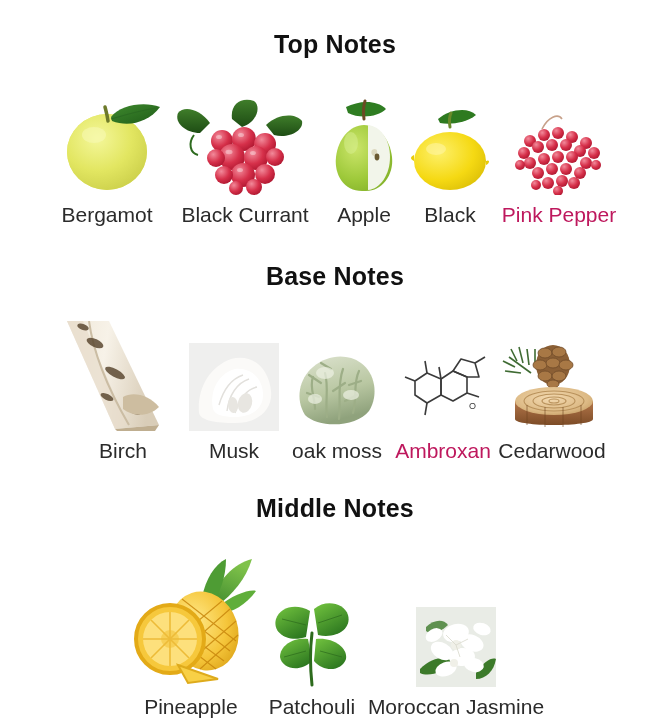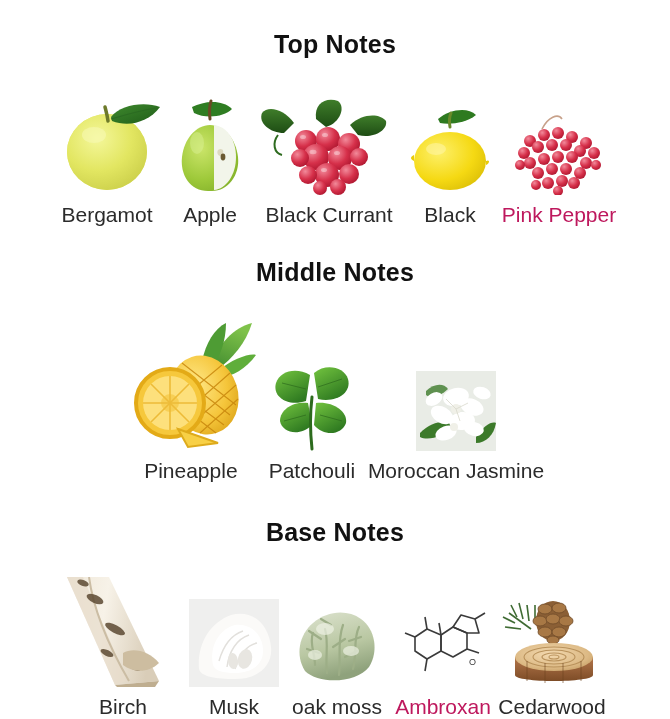--- a/index.html
+++ b/index.html
@@ -14,20 +14,21 @@
     font-family: "Liberation Sans", sans-serif;
     color: #1a1a1a;
     overflow: hidden;
   }
   .pyramid {
     width: 670px;
     height: 524px;
     display: flex;
     flex-direction: column;
     padding-top: 30px;
+    align-items: center;
   }
   .section {
     display: flex;
     flex-direction: column;
     align-items: center;
   }
   .section-title {
     font-size: 25px;
     font-weight: bold;
     color: #111111;
@@ -104,42 +105,20 @@
                 <stop offset="100%" stop-color="#1f5c18"></stop>
               </linearGradient>
             </defs>
             <path d="M63 22 C72 10, 96 6, 112 12 C100 28, 80 32, 64 26 Z" fill="url(#leafG)"></path>
             <path d="M63 24 C78 20, 96 14, 110 13" stroke="#2b6b22" stroke-width="1.2" fill="none"></path>
             <path d="M60 26 C59 19, 58 16, 57 12" stroke="#6d7a2a" stroke-width="3.5" fill="none" stroke-linecap="round"></path>
             <ellipse cx="46" cy="40" rx="12" ry="8" fill="#f7fab6" opacity="0.55"></ellipse>
           </svg>
         </div>
         <div class="note-label">Bergamot</div>
-      </div>
-
-      <div class="note">
-        <div class="note-img">
-          <svg width="80" height="100" viewBox="0 0 80 100">
-            <defs>
-              <radialGradient id="appleG" cx="0.35" cy="0.35" r="0.8">
-                <stop offset="0%" stop-color="#cbe56a"></stop>
-                <stop offset="60%" stop-color="#9ec93a"></stop>
-                <stop offset="100%" stop-color="#7fae28"></stop>
-              </radialGradient>
-            </defs>
-            <path d="M22 12 C34 6, 52 4, 62 14 C54 22, 36 24, 24 18 Z" fill="#2f7d22"></path>
-            <path d="M40 24 C39 16, 39 12, 41 6" stroke="#6b4a24" stroke-width="3" fill="none" stroke-linecap="round"></path>
-            <path d="M38 96 C20 96, 10 80, 12 62 C14 44, 26 30, 40 30 C54 30, 66 44, 68 62 C70 80, 58 96, 42 96 Z" fill="url(#appleG)"></path>
-            <path d="M44 30 C58 32, 66 46, 66 62 C66 80, 56 94, 44 95 Z" fill="#f2f5ea"></path>
-            <path d="M48 55 C52 52, 55 56, 52 60 C49 63, 46 58, 48 55 Z" fill="#ddd9c0"></path>
-            <ellipse cx="53" cy="62" rx="2.4" ry="3.4" fill="#6b5a32"></ellipse>
-            <ellipse cx="27" cy="48" rx="7" ry="11" fill="#d8ef92" opacity="0.5"></ellipse>
-          </svg>
-        </div>
-        <div class="note-label">Apple</div>
       </div>
 
       <div class="note">
         <div class="note-img">
           <svg width="150" height="100" viewBox="0 0 150 100">
             <defs>
               <radialGradient id="berry" cx="0.35" cy="0.3" r="0.8">
                 <stop offset="0%" stop-color="#5a4a66"></stop>
                 <stop offset="55%" stop-color="#2b2235"></stop>
                 <stop offset="100%" stop-color="#15101c"></stop>
@@ -172,20 +151,42 @@
             <g fill="#ffffff" opacity="0.35">
               <ellipse cx="49" cy="42" rx="3" ry="2"></ellipse>
               <ellipse cx="71" cy="40" rx="3" ry="2"></ellipse>
               <ellipse cx="59" cy="57" rx="3.5" ry="2.2"></ellipse>
               <ellipse cx="83" cy="58" rx="3" ry="2"></ellipse>
               <ellipse cx="70" cy="75" rx="3" ry="2"></ellipse>
             </g>
           </svg>
         </div>
         <div class="note-label">Black Currant</div>
+      </div>
+
+      <div class="note">
+        <div class="note-img">
+          <svg width="80" height="100" viewBox="0 0 80 100">
+            <defs>
+              <radialGradient id="appleG" cx="0.35" cy="0.35" r="0.8">
+                <stop offset="0%" stop-color="#cbe56a"></stop>
+                <stop offset="60%" stop-color="#9ec93a"></stop>
+                <stop offset="100%" stop-color="#7fae28"></stop>
+              </radialGradient>
+            </defs>
+            <path d="M22 12 C34 6, 52 4, 62 14 C54 22, 36 24, 24 18 Z" fill="#2f7d22"></path>
+            <path d="M40 24 C39 16, 39 12, 41 6" stroke="#6b4a24" stroke-width="3" fill="none" stroke-linecap="round"></path>
+            <path d="M38 96 C20 96, 10 80, 12 62 C14 44, 26 30, 40 30 C54 30, 66 44, 68 62 C70 80, 58 96, 42 96 Z" fill="url(#appleG)"></path>
+            <path d="M44 30 C58 32, 66 46, 66 62 C66 80, 56 94, 44 95 Z" fill="#f2f5ea"></path>
+            <path d="M48 55 C52 52, 55 56, 52 60 C49 63, 46 58, 48 55 Z" fill="#ddd9c0"></path>
+            <ellipse cx="53" cy="62" rx="2.4" ry="3.4" fill="#6b5a32"></ellipse>
+            <ellipse cx="27" cy="48" rx="7" ry="11" fill="#d8ef92" opacity="0.5"></ellipse>
+          </svg>
+        </div>
+        <div class="note-label">Apple</div>
       </div>
 
       <div class="note">
         <div class="note-img">
           <svg width="84" height="100" viewBox="0 0 84 100">
             <defs>
               <radialGradient id="lemG" cx="0.35" cy="0.35" r="0.8">
                 <stop offset="0%" stop-color="#fdf06a"></stop>
                 <stop offset="60%" stop-color="#f5d913"></stop>
                 <stop offset="100%" stop-color="#d8bb05"></stop>
@@ -250,134 +251,20 @@
             </style>
             <path d="M46 34 C52 22, 62 18, 66 24" stroke="#c7a18a" stroke-width="1.6" fill="none"></path>
           </svg>
         </div>
         <div class="note-label muted">Pink Pepper</div>
       </div>
 
     </div>
   </div>
 
-  <div class="section" id="sec-middle">
-    <div class="section-title">Middle Notes</div>
-    <div class="notes-row">
-
-      <div class="note">
-        <div class="note-img">
-          <svg width="130" height="130" viewBox="0 0 130 130">
-            <defs>
-              <radialGradient id="pinG" cx="0.4" cy="0.35" r="0.8">
-                <stop offset="0%" stop-color="#ffe98a"></stop>
-                <stop offset="60%" stop-color="#f5c53a"></stop>
-                <stop offset="100%" stop-color="#d79d12"></stop>
-              </radialGradient>
-              <linearGradient id="crown" x1="0" y1="1" x2="0.4" y2="0">
-                <stop offset="0%" stop-color="#3f8a2e"></stop>
-                <stop offset="100%" stop-color="#7fc24a"></stop>
-              </linearGradient>
-            </defs>
-
-            <path d="M84 44 C92 24, 108 6, 126 2 C120 22, 106 38, 92 48 Z" fill="url(#crown)"></path>
-            <path d="M76 40 C80 22, 88 8, 100 2 C100 20, 94 36, 86 46 Z" fill="#4e9c34"></path>
-            <path d="M92 50 C106 38, 124 32, 130 34 C120 48, 106 56, 94 56 Z" fill="#5fae3a"></path>
-
-            <ellipse cx="78" cy="74" rx="34" ry="40" transform="rotate(-18 78 74)" fill="url(#pinG)"></ellipse>
-            <g stroke="#c8860c" stroke-width="1.1" opacity="0.85">
-              <path d="M50 52 L104 94"></path>
-                <path d="M56 42 L110 84"></path>
-              <path d="M44 64 L98 104"></path>
-                <path d="M46 78 L90 112"></path>
-              <path d="M104 52 L54 96"></path>
-                <path d="M110 64 L62 106"></path>
-              <path d="M96 44 L48 84"></path>
-                <path d="M112 78 L74 112"></path>
-            </g>
-
-            <circle cx="44" cy="82" r="34" fill="#f6c83c"></circle>
-            <circle cx="44" cy="82" r="34" fill="none" stroke="#e3aa17" stroke-width="4"></circle>
-            <circle cx="44" cy="82" r="27" fill="#fde07c"></circle>
-            <circle cx="44" cy="82" r="9" fill="#f7cf55"></circle>
-            <g stroke="#edbb38" stroke-width="1.6">
-              <path d="M44 55 L44 109"></path>
-                <path d="M17 82 L71 82"></path>
-              <path d="M25 63 L63 101"></path>
-                <path d="M63 63 L25 101"></path>
-            </g>
-
-            <path d="M52 108 L92 122 L62 126 Z" fill="#f8d046"></path>
-            <path d="M52 108 L92 122 L62 126 Z" fill="none" stroke="#deab1c" stroke-width="2"></path>
-          </svg>
-        </div>
-        <div class="note-label">Pineapple</div>
-      </div>
-
-      <div class="note">
-        <div class="note-img">
-          <svg width="96" height="90" viewBox="0 0 96 90">
-            <defs>
-              <linearGradient id="pl" x1="0" y1="0" x2="0.6" y2="1">
-                <stop offset="0%" stop-color="#73c43f"></stop>
-                <stop offset="100%" stop-color="#2f7a21"></stop>
-              </linearGradient>
-            </defs>
-            <path d="M46 14 C32 6, 16 10, 12 22 C8 36, 24 46, 42 40 Z" fill="url(#pl)"></path>
-            <path d="M50 12 C62 2, 80 6, 84 18 C88 32, 72 42, 54 38 Z" fill="url(#pl)"></path>
-            <path d="M44 42 C30 40, 16 48, 16 60 C18 72, 36 76, 48 64 Z" fill="url(#pl)"></path>
-            <path d="M52 42 C68 40, 84 50, 82 62 C78 74, 60 76, 50 64 Z" fill="url(#pl)"></path>
-            <path d="M48 36 C46 52, 46 70, 48 88" stroke="#2d6b1d" stroke-width="3" fill="none" stroke-linecap="round"></path>
-            <g stroke="#2d6b1d" stroke-width="1" opacity="0.7" fill="none">
-              <path d="M42 28 L18 22"></path>
-                <path d="M54 26 L78 18"></path>
-              <path d="M42 54 L20 60"></path>
-                <path d="M56 54 L78 60"></path>
-            </g>
-          </svg>
-        </div>
-        <div class="note-label">Patchouli</div>
-      </div>
-
-      <div class="note">
-        <div class="note-img">
-          <svg width="80" height="80" viewBox="0 0 80 80">
-            <rect x="0" y="0" width="80" height="80" fill="#e9ece6"></rect>
-            <g fill="#3c7a2a">
-              <path d="M4 62 C16 50, 30 48, 40 54 C28 66, 12 70, 4 66 Z"></path>
-              <path d="M60 66 C68 54, 76 50, 80 52 C78 64, 70 72, 60 72 Z"></path>
-              <path d="M10 20 C18 12, 28 12, 32 18 C24 26, 14 28, 10 24 Z" opacity="0.8"></path>
-            </g>
-            <g fill="#ffffff">
-              <ellipse cx="40" cy="26" rx="13" ry="9" transform="rotate(-12 40 26)"></ellipse>
-              <ellipse cx="56" cy="36" rx="12" ry="8" transform="rotate(22 56 36)"></ellipse>
-              <ellipse cx="46" cy="50" rx="13" ry="9" transform="rotate(-6 46 50)"></ellipse>
-              <ellipse cx="26" cy="44" rx="12" ry="8" transform="rotate(30 26 44)"></ellipse>
-              <ellipse cx="30" cy="62" rx="11" ry="7" transform="rotate(-20 30 62)"></ellipse>
-              <ellipse cx="58" cy="58" rx="10" ry="7" transform="rotate(12 58 58)"></ellipse>
-              <ellipse cx="18" cy="28" rx="9" ry="6" transform="rotate(-30 18 28)"></ellipse>
-              <ellipse cx="66" cy="22" rx="9" ry="6" transform="rotate(18 66 22)"></ellipse>
-            </g>
-            <g fill="#f0f0e8">
-              <circle cx="40" cy="38" r="5"></circle>
-              <circle cx="38" cy="56" r="4"></circle>
-            </g>
-            <g stroke="#d8d8cc" stroke-width="0.8" fill="none">
-              <path d="M40 38 L30 28"></path>
-                <path d="M40 38 L52 32"></path>
-                <path d="M40 38 L44 50"></path>
-            </g>
-          </svg>
-        </div>
-        <div class="note-label">Moroccan Jasmine</div>
-      </div>
-
-    </div>
-  </div>
-
   <div class="section" id="sec-base">
     <div class="section-title">Base Notes</div>
     <div class="notes-row">
 
       <div class="note">
         <div class="note-img">
           <svg width="120" height="110" viewBox="0 0 120 110">
             <defs>
               <linearGradient id="bark" x1="0" y1="0" x2="1" y2="0.2">
                 <stop offset="0%" stop-color="#efe7d8"></stop>
@@ -529,13 +416,127 @@
                 <path d="M84 66 L84 86"></path>
             </g>
           </svg>
         </div>
         <div class="note-label">Cedarwood</div>
       </div>
 
     </div>
   </div>
 
+  <div class="section" id="sec-middle">
+    <div class="section-title">Middle Notes</div>
+    <div class="notes-row">
+
+      <div class="note">
+        <div class="note-img">
+          <svg width="130" height="130" viewBox="0 0 130 130">
+            <defs>
+              <radialGradient id="pinG" cx="0.4" cy="0.35" r="0.8">
+                <stop offset="0%" stop-color="#ffe98a"></stop>
+                <stop offset="60%" stop-color="#f5c53a"></stop>
+                <stop offset="100%" stop-color="#d79d12"></stop>
+              </radialGradient>
+              <linearGradient id="crown" x1="0" y1="1" x2="0.4" y2="0">
+                <stop offset="0%" stop-color="#3f8a2e"></stop>
+                <stop offset="100%" stop-color="#7fc24a"></stop>
+              </linearGradient>
+            </defs>
+
+            <path d="M84 44 C92 24, 108 6, 126 2 C120 22, 106 38, 92 48 Z" fill="url(#crown)"></path>
+            <path d="M76 40 C80 22, 88 8, 100 2 C100 20, 94 36, 86 46 Z" fill="#4e9c34"></path>
+            <path d="M92 50 C106 38, 124 32, 130 34 C120 48, 106 56, 94 56 Z" fill="#5fae3a"></path>
+
+            <ellipse cx="78" cy="74" rx="34" ry="40" transform="rotate(-18 78 74)" fill="url(#pinG)"></ellipse>
+            <g stroke="#c8860c" stroke-width="1.1" opacity="0.85">
+              <path d="M50 52 L104 94"></path>
+                <path d="M56 42 L110 84"></path>
+              <path d="M44 64 L98 104"></path>
+                <path d="M46 78 L90 112"></path>
+              <path d="M104 52 L54 96"></path>
+                <path d="M110 64 L62 106"></path>
+              <path d="M96 44 L48 84"></path>
+                <path d="M112 78 L74 112"></path>
+            </g>
+
+            <circle cx="44" cy="82" r="34" fill="#f6c83c"></circle>
+            <circle cx="44" cy="82" r="34" fill="none" stroke="#e3aa17" stroke-width="4"></circle>
+            <circle cx="44" cy="82" r="27" fill="#fde07c"></circle>
+            <circle cx="44" cy="82" r="9" fill="#f7cf55"></circle>
+            <g stroke="#edbb38" stroke-width="1.6">
+              <path d="M44 55 L44 109"></path>
+                <path d="M17 82 L71 82"></path>
+              <path d="M25 63 L63 101"></path>
+                <path d="M63 63 L25 101"></path>
+            </g>
+
+            <path d="M52 108 L92 122 L62 126 Z" fill="#f8d046"></path>
+            <path d="M52 108 L92 122 L62 126 Z" fill="none" stroke="#deab1c" stroke-width="2"></path>
+          </svg>
+        </div>
+        <div class="note-label">Pineapple</div>
+      </div>
+
+      <div class="note">
+        <div class="note-img">
+          <svg width="96" height="90" viewBox="0 0 96 90">
+            <defs>
+              <linearGradient id="pl" x1="0" y1="0" x2="0.6" y2="1">
+                <stop offset="0%" stop-color="#73c43f"></stop>
+                <stop offset="100%" stop-color="#2f7a21"></stop>
+              </linearGradient>
+            </defs>
+            <path d="M46 14 C32 6, 16 10, 12 22 C8 36, 24 46, 42 40 Z" fill="url(#pl)"></path>
+            <path d="M50 12 C62 2, 80 6, 84 18 C88 32, 72 42, 54 38 Z" fill="url(#pl)"></path>
+            <path d="M44 42 C30 40, 16 48, 16 60 C18 72, 36 76, 48 64 Z" fill="url(#pl)"></path>
+            <path d="M52 42 C68 40, 84 50, 82 62 C78 74, 60 76, 50 64 Z" fill="url(#pl)"></path>
+            <path d="M48 36 C46 52, 46 70, 48 88" stroke="#2d6b1d" stroke-width="3" fill="none" stroke-linecap="round"></path>
+            <g stroke="#2d6b1d" stroke-width="1" opacity="0.7" fill="none">
+              <path d="M42 28 L18 22"></path>
+                <path d="M54 26 L78 18"></path>
+              <path d="M42 54 L20 60"></path>
+                <path d="M56 54 L78 60"></path>
+            </g>
+          </svg>
+        </div>
+        <div class="note-label">Patchouli</div>
+      </div>
+
+      <div class="note">
+        <div class="note-img">
+          <svg width="80" height="80" viewBox="0 0 80 80">
+            <rect x="0" y="0" width="80" height="80" fill="#e9ece6"></rect>
+            <g fill="#3c7a2a">
+              <path d="M4 62 C16 50, 30 48, 40 54 C28 66, 12 70, 4 66 Z"></path>
+              <path d="M60 66 C68 54, 76 50, 80 52 C78 64, 70 72, 60 72 Z"></path>
+              <path d="M10 20 C18 12, 28 12, 32 18 C24 26, 14 28, 10 24 Z" opacity="0.8"></path>
+            </g>
+            <g fill="#ffffff">
+              <ellipse cx="40" cy="26" rx="13" ry="9" transform="rotate(-12 40 26)"></ellipse>
+              <ellipse cx="56" cy="36" rx="12" ry="8" transform="rotate(22 56 36)"></ellipse>
+              <ellipse cx="46" cy="50" rx="13" ry="9" transform="rotate(-6 46 50)"></ellipse>
+              <ellipse cx="26" cy="44" rx="12" ry="8" transform="rotate(30 26 44)"></ellipse>
+              <ellipse cx="30" cy="62" rx="11" ry="7" transform="rotate(-20 30 62)"></ellipse>
+              <ellipse cx="58" cy="58" rx="10" ry="7" transform="rotate(12 58 58)"></ellipse>
+              <ellipse cx="18" cy="28" rx="9" ry="6" transform="rotate(-30 18 28)"></ellipse>
+              <ellipse cx="66" cy="22" rx="9" ry="6" transform="rotate(18 66 22)"></ellipse>
+            </g>
+            <g fill="#f0f0e8">
+              <circle cx="40" cy="38" r="5"></circle>
+              <circle cx="38" cy="56" r="4"></circle>
+            </g>
+            <g stroke="#d8d8cc" stroke-width="0.8" fill="none">
+              <path d="M40 38 L30 28"></path>
+                <path d="M40 38 L52 32"></path>
+                <path d="M40 38 L44 50"></path>
+            </g>
+          </svg>
+        </div>
+        <div class="note-label">Moroccan Jasmine</div>
+      </div>
+
+    </div>
+  </div>
+
 </div>
 
 </body></html>

